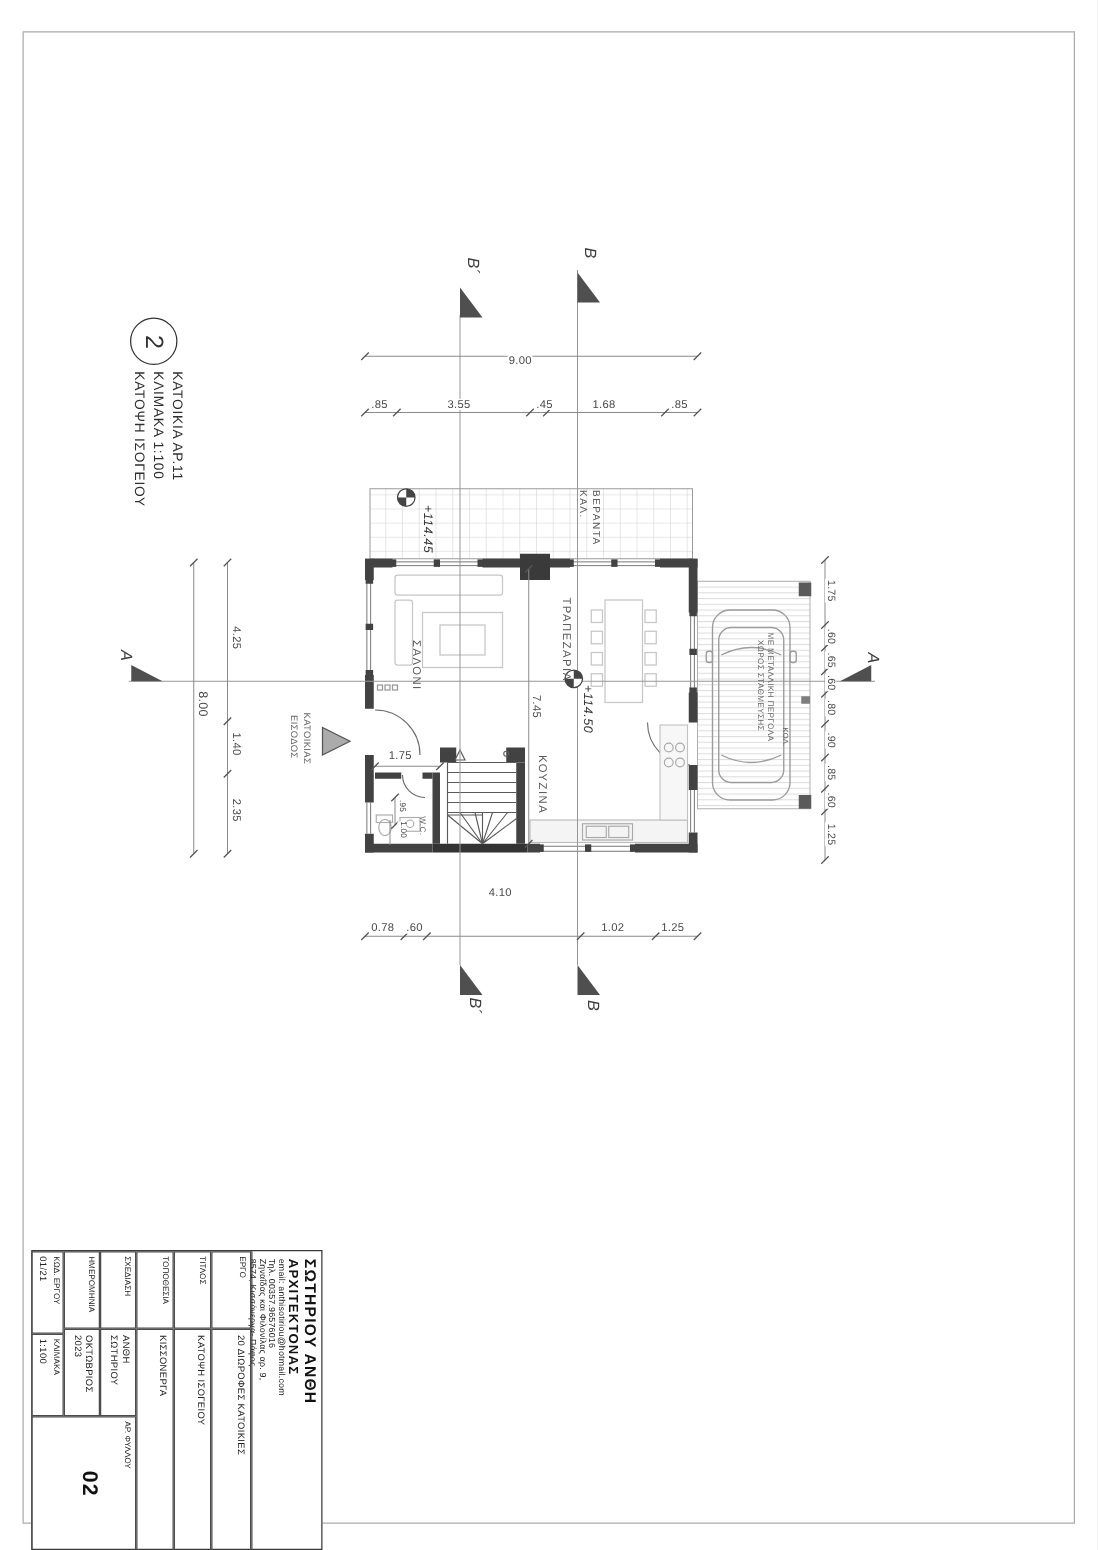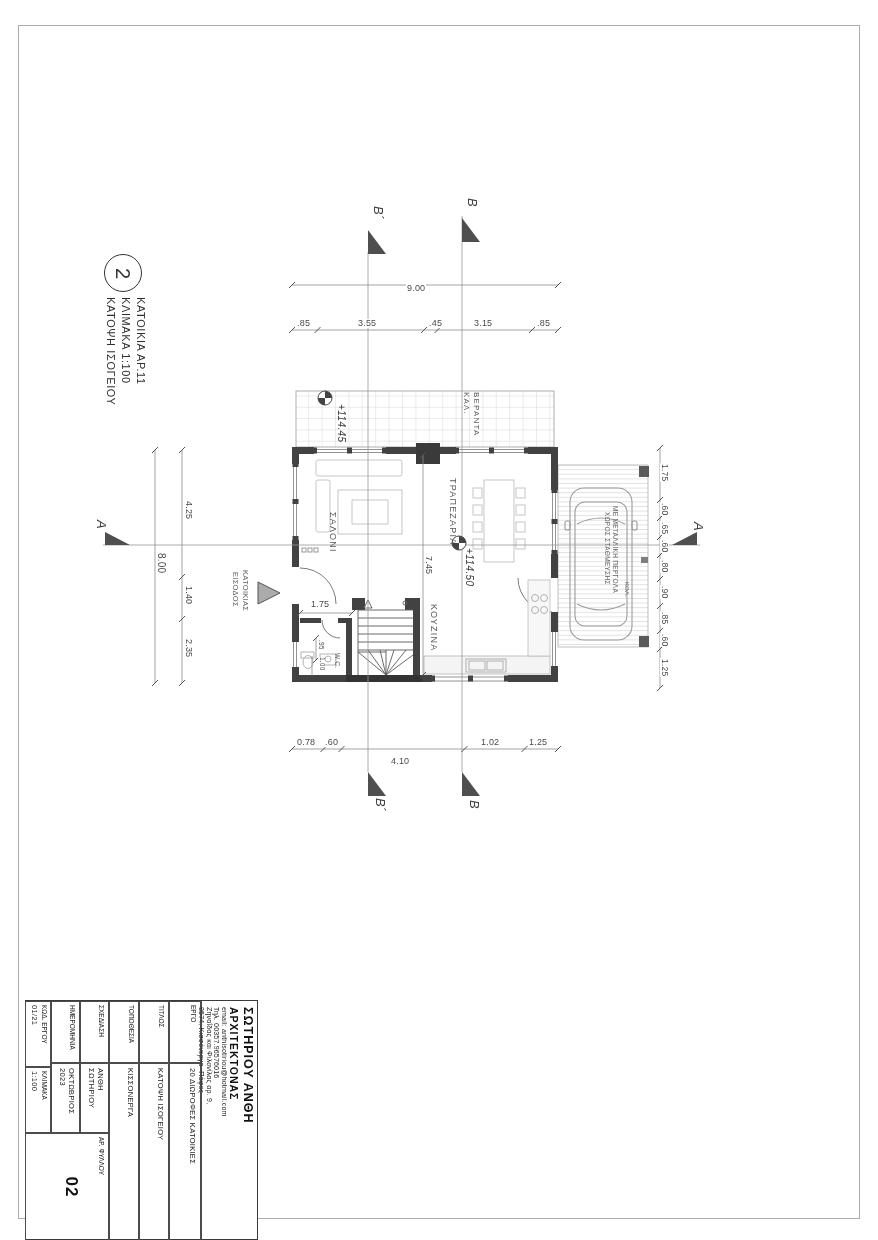--- a/index.html
+++ b/index.html
@@ -246,31 +246,31 @@
   <span class="sec r" style="left:479px;top:198px">B</span>
   <span class="sec r" style="left:387px;top:798px">B´</span>
   <span class="sec r" style="left:481px;top:800px">B</span>
   <span class="sec r" style="left:108px;top:520px">A</span>
   <span class="sec r" style="left:705px;top:522px">A</span>
 
   <span class="dim" style="left:406px;top:284px">9.00</span>
   <span class="dim" style="left:296px;top:319px">.85</span>
   <span class="dim" style="left:357px;top:319px">3.55</span>
   <span class="dim" style="left:428px;top:319px">.45</span>
-  <span class="dim" style="left:473px;top:319px">3.15</span>
+  <span class="dim" style="left:473px;top:319px">1.68</span>
   <span class="dim" style="left:536px;top:319px">.85</span>
 
   <span class="dim r" style="left:166px;top:552px;font-size:10px">8.00</span>
   <span class="dim r" style="left:193px;top:500px">4.25</span>
   <span class="dim r" style="left:193px;top:585px">1.40</span>
   <span class="dim r" style="left:193px;top:638px">2.35</span>
 
   <span class="dim" style="left:296px;top:738px">0.78</span>
   <span class="dim" style="left:324px;top:738px">.60</span>
-  <span class="dim" style="left:390px;top:757px">4.10</span>
+  <span class="dim" style="left:390px;top:710px">4.10</span>
   <span class="dim" style="left:480px;top:738px">1.02</span>
   <span class="dim" style="left:528px;top:738px">1.25</span>
 
   <span class="dim r" style="left:669px;top:463px;font-size:8.5px">1.75</span>
   <span class="dim r" style="left:669px;top:502px;font-size:8.5px">.60</span>
   <span class="dim r" style="left:669px;top:521px;font-size:8.5px">.65</span>
   <span class="dim r" style="left:669px;top:539px;font-size:8.5px">.60</span>
   <span class="dim r" style="left:669px;top:559px;font-size:8.5px">.80</span>
   <span class="dim r" style="left:669px;top:585px;font-size:8.5px">.90</span>
   <span class="dim r" style="left:669px;top:611px;font-size:8.5px">.85</span>

